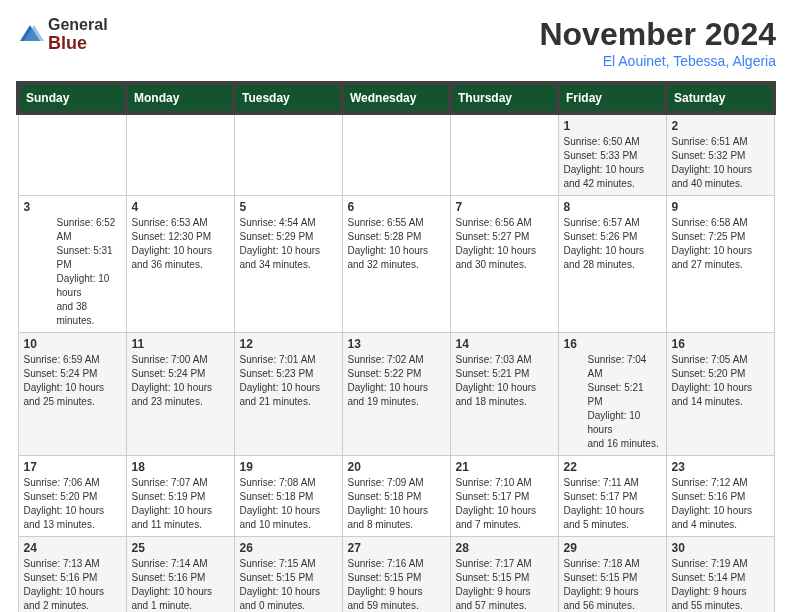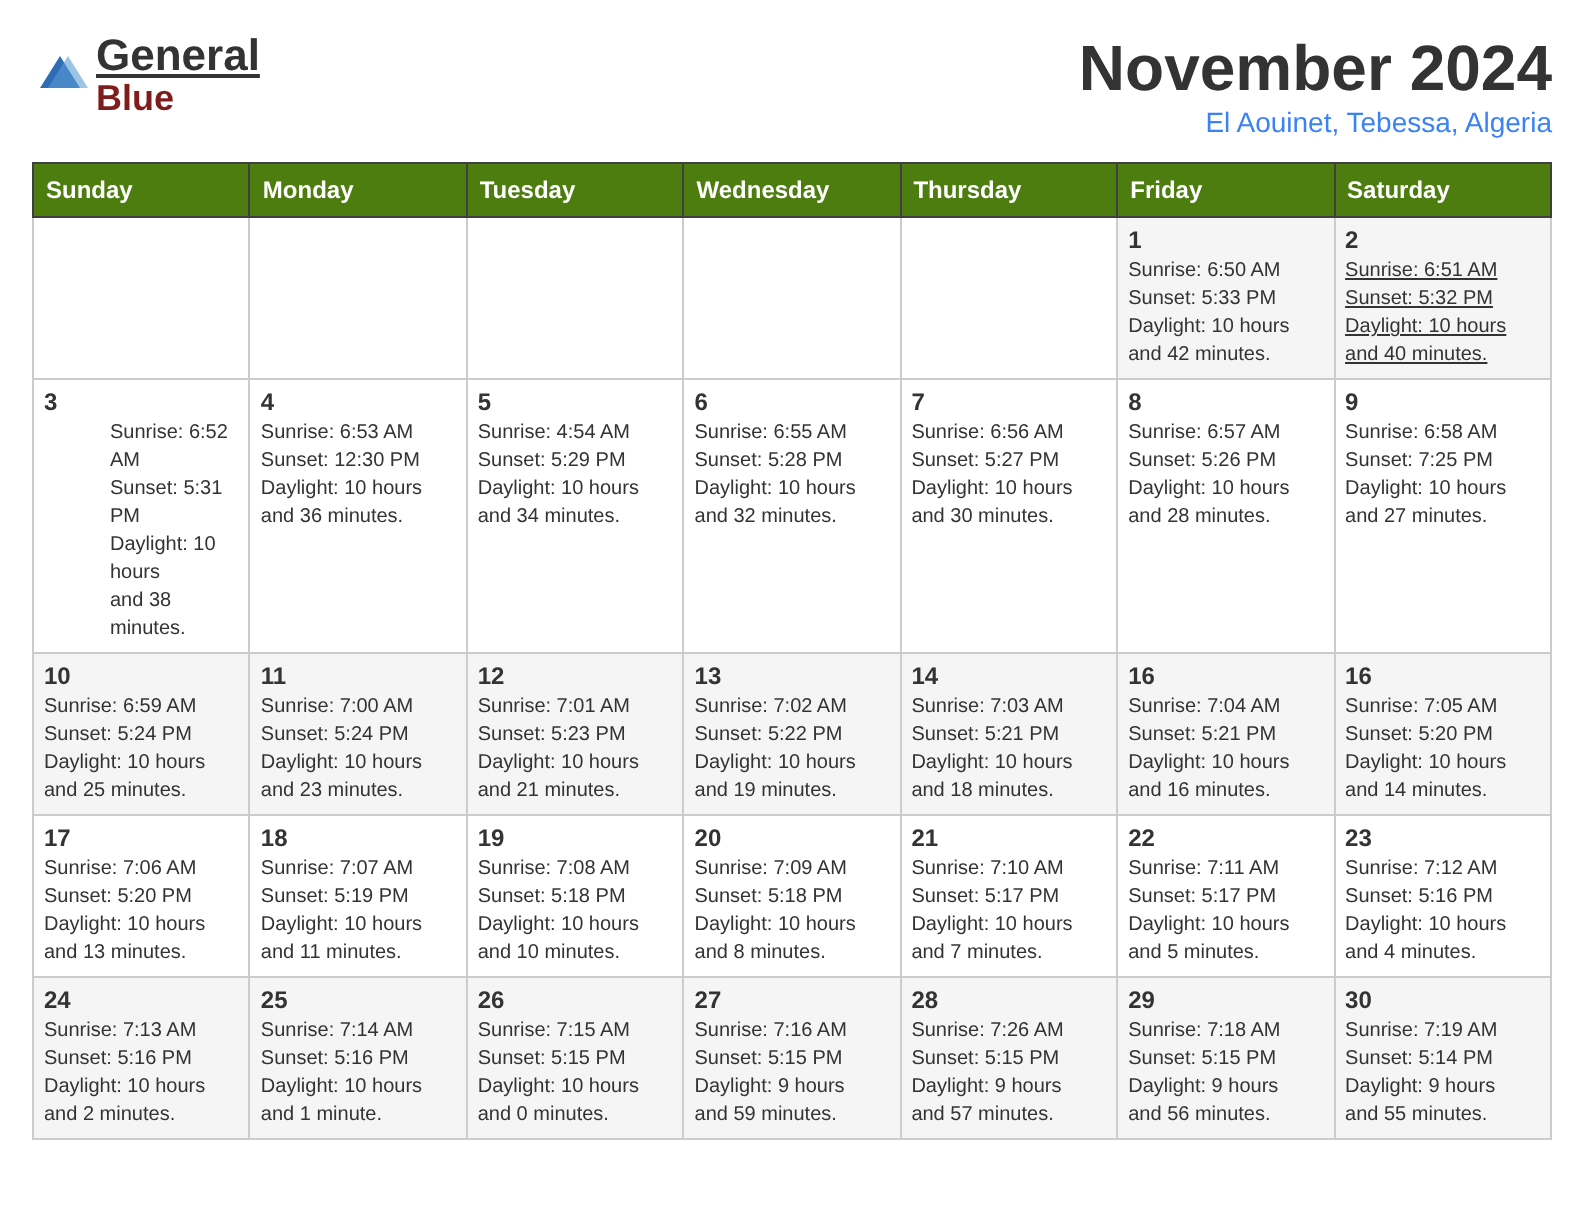--- a/index.html
+++ b/index.html
@@ -19,24 +19,23 @@
     .logo {
       display: flex;
       align-items: center;
     }
     .logo-text {
       display: flex;
       flex-direction: column;
       line-height: 1.1;
     }
     .logo-general {
-      font-size: 22px;
+      font-size: 16px;
       font-weight: bold;
       color: #333;
-      text-decoration: underline;
     }
     .logo-blue {
       font-size: 18px;
       font-weight: bold;
       color: #7f1d1d;
     }
     .logo-icon {
       width: 28px;
       height: 28px;
       margin-right: 4px;
@@ -52,27 +51,27 @@
     .subtitle {
       font-size: 14px;
       color: #3b82f6;
     }
     table {
       width: 100%;
       border-collapse: collapse;
       table-layout: fixed;
     }
     thead tr th {
-      background-color: #4d7c0f;
+      background-color: #14532d;
       color: #fff;
       font-size: 12px;
       font-weight: bold;
       text-align: left;
       padding: 6px 6px;
-      border: 1px solid #404040;
+      border: 4px solid #404040;
     }
     tbody tr td {
       border: 1px solid #ccc;
       vertical-align: top;
       padding: 4px 5px;
       font-size: 10.5px;
       color: #333;
       height: 80px;
       background: #fff;
     }
@@ -137,21 +136,21 @@
         <td class="empty-cell"></td>
         <td>
           <div class="day-number">1</div>
           <div class="day-info" style="white-space: pre-line;">Sunrise: 6:50 AM
 Sunset: 5:33 PM
 Daylight: 10 hours
 and 42 minutes.</div>
         </td>
         <td>
           <div class="day-number">2</div>
-          <div class="day-info" style="white-space: pre-line; text-decoration: underline;">Sunrise: 6:51 AM
+          <div class="day-info" style="white-space: pre-line;">Sunrise: 6:51 AM
 Sunset: 5:32 PM
 Daylight: 10 hours
 and 40 minutes.</div>
         </td>
       </tr>
       <tr>
         <td>
           <div class="day-number">3</div>
           <div class="day-info" style="white-space: pre-line; margin-left: 33px;">Sunrise: 6:52 AM
 Sunset: 5:31 PM
@@ -232,21 +231,21 @@
         </td>
         <td>
           <div class="day-number">14</div>
           <div class="day-info" style="white-space: pre-line;">Sunrise: 7:03 AM
 Sunset: 5:21 PM
 Daylight: 10 hours
 and 18 minutes.</div>
         </td>
         <td>
           <div class="day-number">16</div>
-          <div class="day-info" style="white-space: pre-line;">Sunrise: 7:04 AM
+          <div class="day-info" style="white-space: pre-line; margin-left: 24px;">Sunrise: 7:04 AM
 Sunset: 5:21 PM
 Daylight: 10 hours
 and 16 minutes.</div>
         </td>
         <td>
           <div class="day-number">16</div>
           <div class="day-info" style="white-space: pre-line;">Sunrise: 7:05 AM
 Sunset: 5:20 PM
 Daylight: 10 hours
 and 14 minutes.</div>
@@ -327,21 +326,21 @@
         </td>
         <td>
           <div class="day-number">27</div>
           <div class="day-info" style="white-space: pre-line;">Sunrise: 7:16 AM
 Sunset: 5:15 PM
 Daylight: 9 hours
 and 59 minutes.</div>
         </td>
         <td>
           <div class="day-number">28</div>
-          <div class="day-info" style="white-space: pre-line;">Sunrise: 7:26 AM
+          <div class="day-info" style="white-space: pre-line;">Sunrise: 7:17 AM
 Sunset: 5:15 PM
 Daylight: 9 hours
 and 57 minutes.</div>
         </td>
         <td>
           <div class="day-number">29</div>
           <div class="day-info" style="white-space: pre-line;">Sunrise: 7:18 AM
 Sunset: 5:15 PM
 Daylight: 9 hours
 and 56 minutes.</div>

